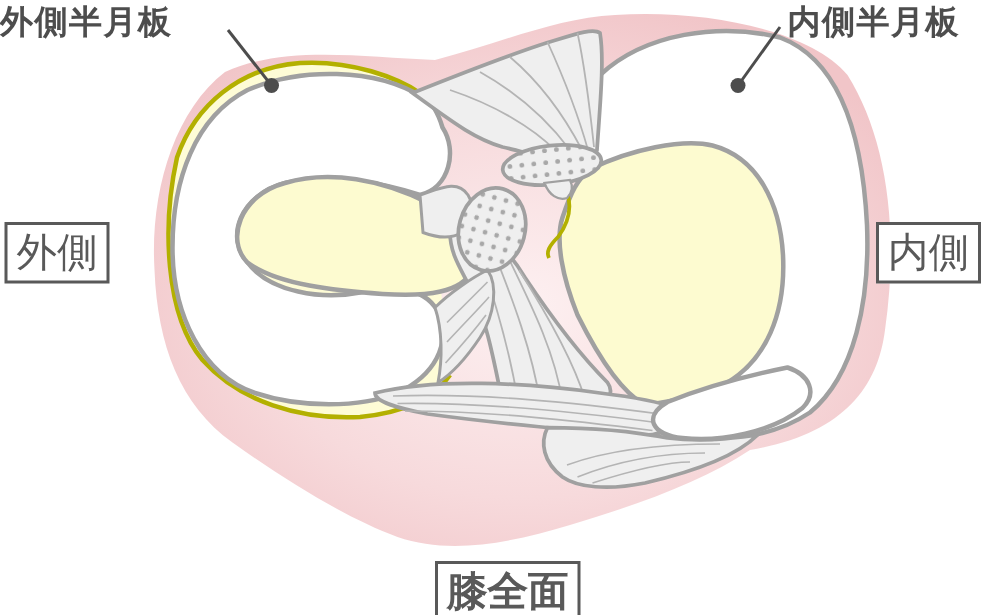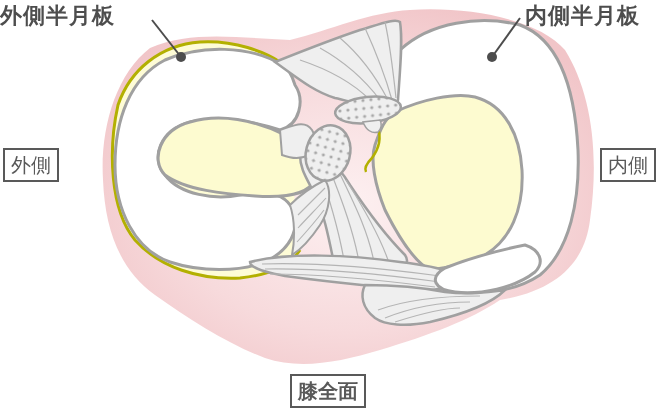--- a/index.html
+++ b/index.html
@@ -8,25 +8,25 @@
     #diagram { position: absolute; left: 0; top: 0; width: 670px; height: 410px; }
     .callout-title {
       position: absolute; font-weight: bold; font-size: 22px; color: #4d4d4d;
       letter-spacing: 1px; line-height: 1; white-space: nowrap;
       font-family: "DejaVu Sans", sans-serif;
     }
     #lateral-title { left: 0; top: 5px; }
     #medial-title { left: 525px; top: 5px; }
     .boxed-label {
       position: absolute; border: 2px solid #595959; background: #ffffff;
-      color: #595959; font-size: 20px; line-height: 1; padding: 5px 6px 5px 6px;
+      color: #595959; font-size: 27px; line-height: 1; padding: 5px 6px 5px 6px;
       white-space: nowrap; font-family: "DejaVu Sans", sans-serif;
     }
     #lateral-side { left: 3px; top: 148px; }
-    #medial-side { left: 600px; top: 148px; }
+    #medial-side { left: 584px; top: 148px; }
     #anterior { left: 290px; top: 374px; font-weight: bold; }
   </style>
 </head>
 <body>
 
 <svg id="diagram" viewBox="0 0 670 410" xmlns="http://www.w3.org/2000/svg">
   <defs>
     <radialGradient id="plateauGrad" cx="0.5" cy="0.55" r="0.6">
       <stop offset="0" stop-color="#fdf0f1"></stop>
       <stop offset="0.6" stop-color="#f7dadc"></stop>

